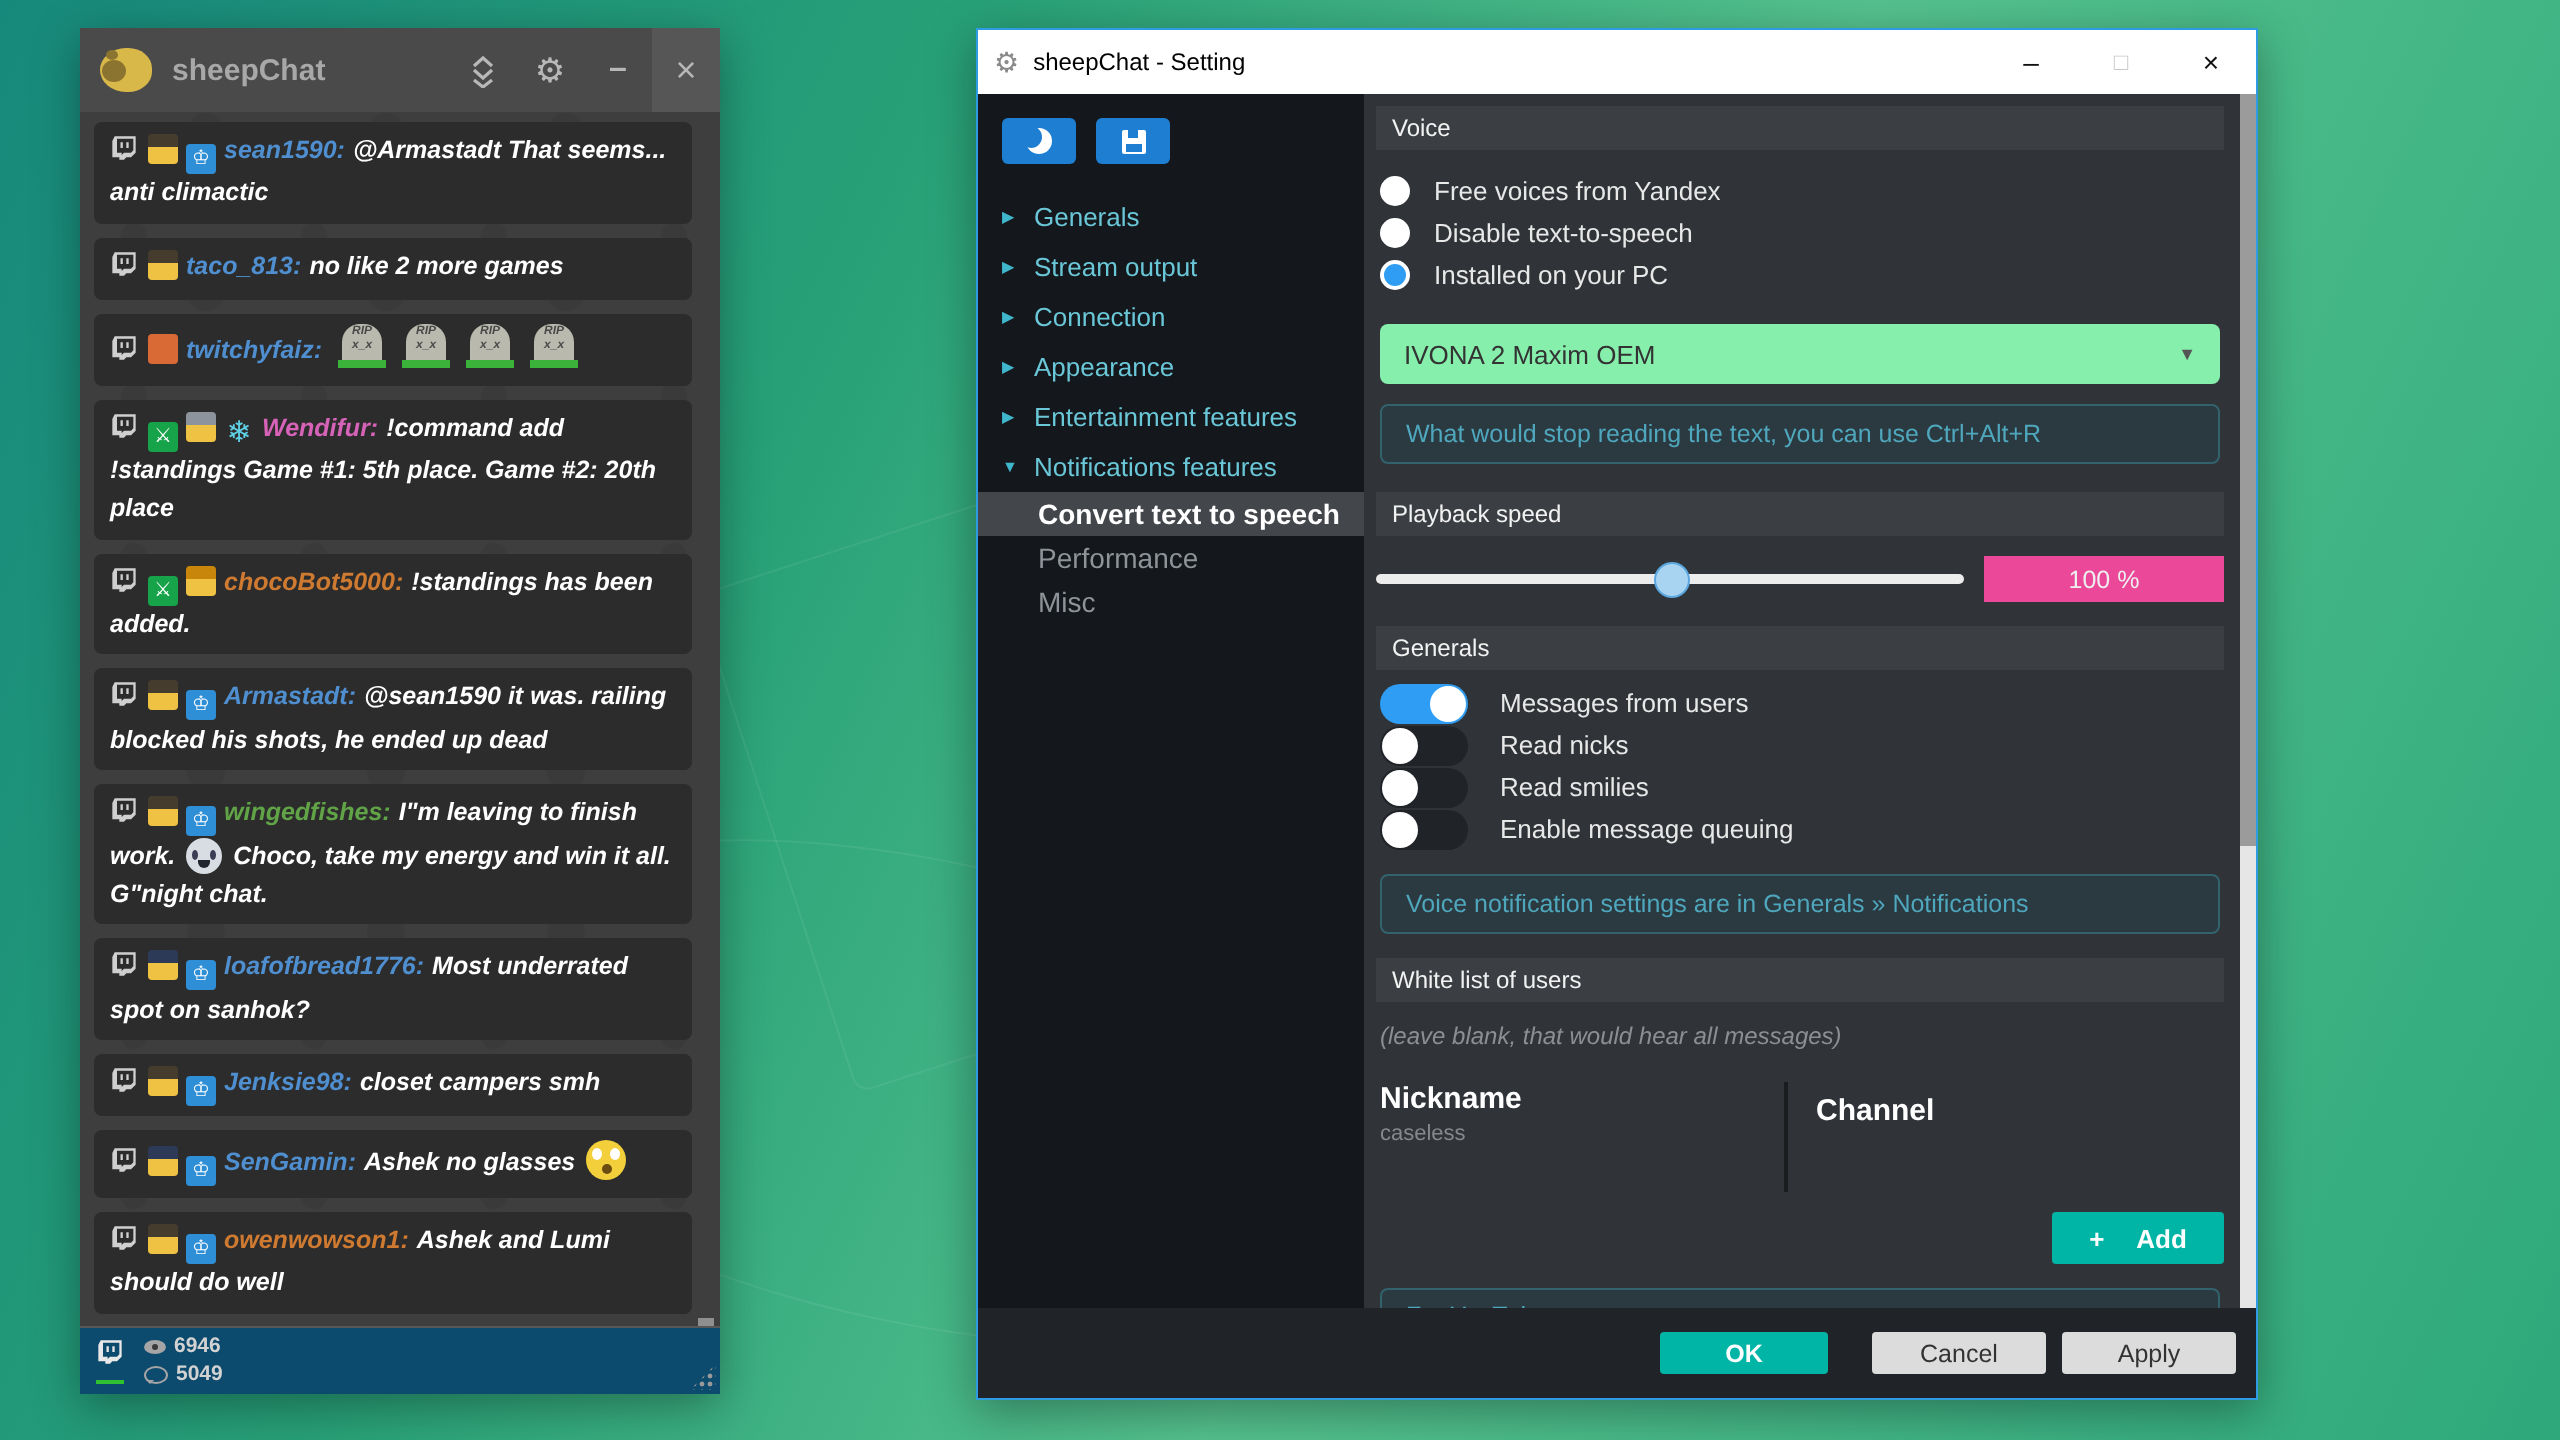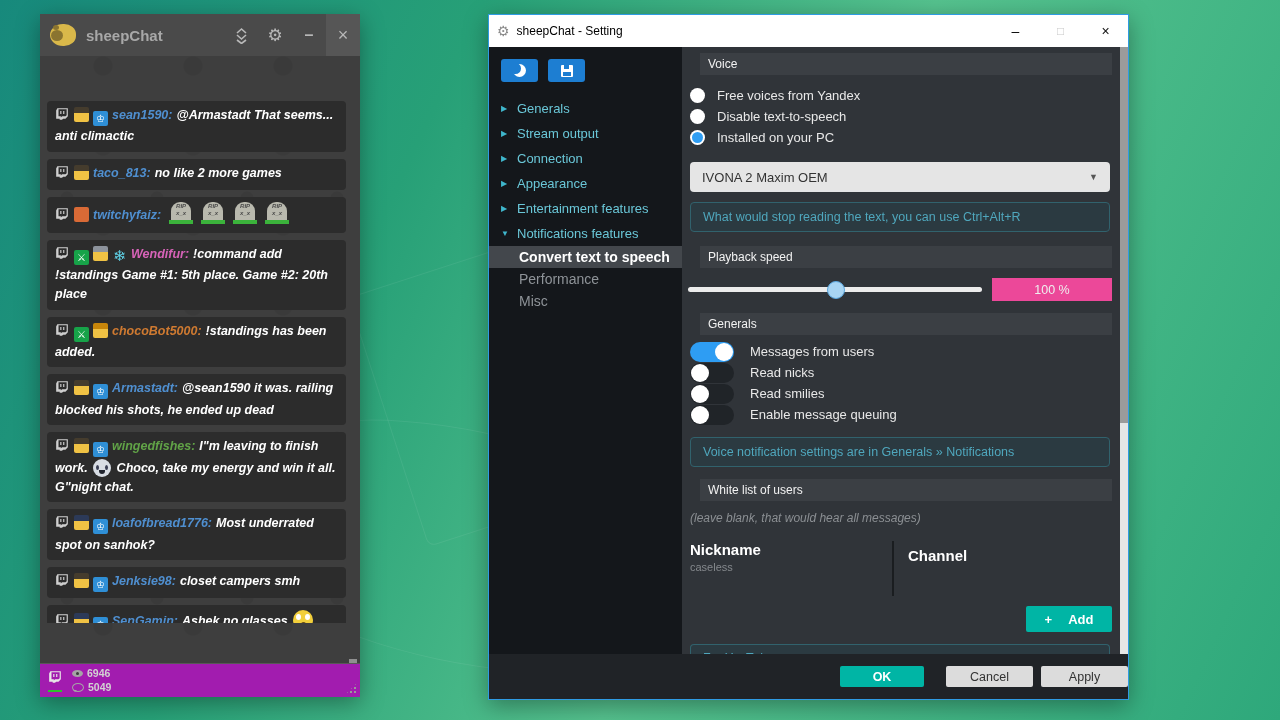--- a/index.html
+++ b/index.html
@@ -5,21 +5,21 @@
   html,body{margin:0;padding:0;width:1280px;height:720px;overflow:hidden;
     font-family:"Liberation Sans","DejaVu Sans",sans-serif;}
   .desktop{position:absolute;inset:0;
     background:linear-gradient(115deg,#17897c 0%,#27a077 30%,#55c28e 58%,#2ea87b 100%);}
   .doodle{position:absolute;border:2px solid rgba(255,255,255,.07);pointer-events:none;}
   .d1{left:380px;top:240px;width:330px;height:260px;transform:rotate(-18deg);border-radius:8px;border-width:1px;}
   .d2{left:250px;top:430px;width:420px;height:230px;transform:rotate(12deg);border-radius:50%/30%;border-width:1px;}
 
   
   .chatwin{position:absolute;left:40px;top:14px;width:320px;height:683px;background:#3e3e3e;
-    box-shadow:0 6px 22px rgba(0,0,0,.35);display:flex;flex-direction:column;gap:40px;}
+    box-shadow:0 6px 22px rgba(0,0,0,.35);display:flex;flex-direction:column;}
   .chatwin .pattern{position:absolute;inset:0;opacity:.05;
     background-image:radial-gradient(circle at 30% 30%,#000 6px,transparent 7px),radial-gradient(circle at 70% 65%,#000 9px,transparent 10px);
     background-size:90px 80px;pointer-events:none;}
   .chathead{height:42px;background:#4a4a4a;display:flex;align-items:center;padding:0 0 0 10px;flex:none;position:relative;}
   .sheeplogo{width:26px;height:22px;background:#d9b84a;border-radius:60% 55% 55% 60%;position:relative;flex:none;}
   .sheeplogo:before{content:"";position:absolute;left:1px;top:6px;width:12px;height:11px;background:#8a7430;border-radius:50%;}
   .sheeplogo:after{content:"";position:absolute;left:3px;top:1px;width:6px;height:5px;background:#8a7430;border-radius:50%;}
   .chattitle{color:#a8a8a8;font-weight:bold;font-size:15px;margin-left:10px;flex:1;}
   .chead-ic{width:34px;height:42px;display:flex;align-items:center;justify-content:center;color:#b8b8b8;flex:none;}
   .chead-ic.close{background:#565656;}
@@ -53,21 +53,21 @@
   .e-rip .grass{position:absolute;left:0;bottom:0;width:24px;height:4px;background:#3bb33b;}
   .e-cry{width:18px;height:18px;background:#d8dde4;border-radius:50%;}
   .e-cry:before{content:"";position:absolute;left:3px;top:6px;width:3px;height:5px;background:#3a3f55;border-radius:50%;
     box-shadow:9px 0 0 #3a3f55;}
   .e-cry:after{content:"";position:absolute;left:6px;top:11px;width:6px;height:4px;background:#20242e;border-radius:0 0 6px 6px;}
   .e-flushed{width:20px;height:20px;background:#f2cf3b;border-radius:50%;}
   .e-flushed:before{content:"";position:absolute;left:3px;top:4px;width:5px;height:6px;background:#fff;border-radius:50%;
     box-shadow:9px 0 0 #fff;}
   .e-flushed:after{content:"";position:absolute;left:8px;top:12px;width:5px;height:5px;background:#6b4d12;border-radius:50%;}
   .chatscroll{position:absolute;right:3px;bottom:22px;width:8px;height:16px;background:#8f8f8f;}
-  .chatstatus{height:33px;background:#a21caf;border-top:1px solid #585858;display:flex;align-items:center;
+  .chatstatus{height:33px;background:#0c4a6e;border-top:1px solid #585858;display:flex;align-items:center;
     padding:0 8px;flex:none;position:relative;}
   .st-tw{color:#e8e8e8;border-bottom:2px solid #2fc12f;padding-bottom:2px;margin-right:10px;}
   .counts{display:flex;flex-direction:column;font-size:10.5px;color:#d2d2d2;line-height:1.25;font-weight:bold;}
   .cnt-row{display:flex;align-items:center;gap:4px;}
   .eye-ic{width:11px;height:7px;background:#a5a5a5;border-radius:50%;position:relative;display:inline-block;}
   .eye-ic:after{content:"";position:absolute;left:4px;top:2px;width:3px;height:3px;background:#3a3a3a;border-radius:50%;}
   .bub-ic{width:10px;height:7px;border:1px solid #a5a5a5;border-radius:50%;display:inline-block;position:relative;}
   .bub-ic:after{content:"";position:absolute;left:0;bottom:-3px;border:2px solid transparent;border-top-color:#a5a5a5;}
   .grip{position:absolute;right:2px;bottom:2px;width:13px;height:13px;
     background-image:radial-gradient(#9a9a9a 1px,transparent 1.4px);background-size:4px 4px;
@@ -88,25 +88,25 @@
   .bluebtn{width:37px;height:23px;background:#1d7ed2;border-radius:3px;display:flex;align-items:center;justify-content:center;}
   .moon{width:13px;height:13px;border-radius:50%;box-shadow:inset -4px -2px 0 1px #fff;}
   .floppy{width:12px;height:12px;background:#fff;border-radius:1px;position:relative;}
   .floppy:before{content:"";position:absolute;left:3px;top:0;width:5px;height:4px;background:#1d7ed2;}
   .floppy:after{content:"";position:absolute;left:2px;bottom:1px;width:8px;height:4px;background:#1d7ed2;}
   .nav-item{height:25px;display:flex;align-items:center;color:#6ac7d8;font-size:13px;padding-left:12px;gap:8px;}
   .nav-item .arr{color:#3fb6cc;font-size:8px;width:8px;}
   .nav-sub{height:22px;display:flex;align-items:center;font-size:14px;padding-left:30px;color:#8e9398;}
   .nav-sub.active{background:#43474c;color:#fff;font-weight:bold;}
   .main{flex:1;padding:6px 16px 0 6px;min-width:0;overflow:hidden;}
-  .secbar{background:#3b3f44;height:22px;line-height:22px;color:#f2f2f2;font-size:12px;padding-left:8px;margin-left:12px;}
+  .secbar{background:#3b3f44;height:22px;line-height:22px;color:#f2f2f2;font-size:12px;padding-left:8px;}
   .radiorow{display:flex;align-items:center;gap:12px;height:21px;margin-left:2px;color:#e8e8e8;font-size:13px;}
   .radio{width:15px;height:15px;border-radius:50%;background:#fff;flex:none;position:relative;}
   .radio.sel:after{content:"";position:absolute;left:2px;top:2px;width:11px;height:11px;background:#2e9df3;border-radius:50%;}
-  .dropdown{margin:14px 2px 0 2px;height:30px;background:#e5e5e5;border-radius:4px;display:flex;align-items:center;
+  .dropdown{margin:14px 2px 0 2px;height:30px;background:#86efac;border-radius:4px;display:flex;align-items:center;
     padding:0 12px;font-size:13px;color:#333;}
   .dropdown .dtext{flex:1;}
   .dropdown .caret{color:#555;font-size:9px;}
   .infobox{margin:10px 2px 0 2px;height:28px;border:1px solid #31626d;background:#2b3a41;border-radius:4px;
     display:flex;align-items:center;padding:0 12px;color:#4fa7bd;font-size:12.5px;}
   .sliderrow{display:flex;align-items:center;margin-top:10px;gap:10px;}
   .track{flex:1;height:5px;background:#ececec;border-radius:3px;position:relative;}
   .thumb{position:absolute;top:-6px;width:16px;height:16px;background:#a8d4f2;border:1px solid #5aa7e0;border-radius:50%;}
   .valbox{width:120px;height:23px;background:#ec4899;color:#eee;font-size:12.5px;display:flex;align-items:center;
     justify-content:center;flex:none;}
@@ -122,21 +122,21 @@
   .colname{color:#fff;font-weight:bold;font-size:15px;}
   .colsub{color:#85898d;font-size:11px;margin-top:3px;}
   .addrow{display:flex;justify-content:flex-end;margin-top:10px;}
   .addbtn{width:86px;height:26px;background:#00b5a5;border-radius:2px;color:#fff;font-weight:bold;font-size:13px;
     display:flex;align-items:center;justify-content:center;gap:16px;}
   .clipped{margin:12px 2px 0 2px;height:12px;border:1px solid #31626d;border-bottom:none;background:#2b3a41;
     border-radius:4px 4px 0 0;overflow:hidden;color:#4fa7bd;font-size:12.5px;padding:6px 12px 0 12px;}
   .setscroll{position:absolute;right:0;top:0;bottom:0;width:8px;background:#e6e6e6;}
   .setscroll .sthumb{position:absolute;top:0;left:0;width:8px;height:62%;background:#9b9b9b;}
   .footer{height:45px;background:#202327;flex:none;display:flex;align-items:center;justify-content:flex-end;
-    gap:8px;}
+    gap:8px;padding-right:10px;}
   .fbtn{height:21px;display:flex;align-items:center;justify-content:center;font-size:12.5px;border-radius:2px;}
   .okbtn{width:84px;background:#00b5a5;color:#fff;font-weight:bold;margin-right:14px;}
   .graybtn{width:87px;background:#dcdcdc;color:#333;}
 </style>
 </head>
 <body>
 
 <div class="desktop">
   <div class="doodle d1"></div>
   <div class="doodle d2"></div>

